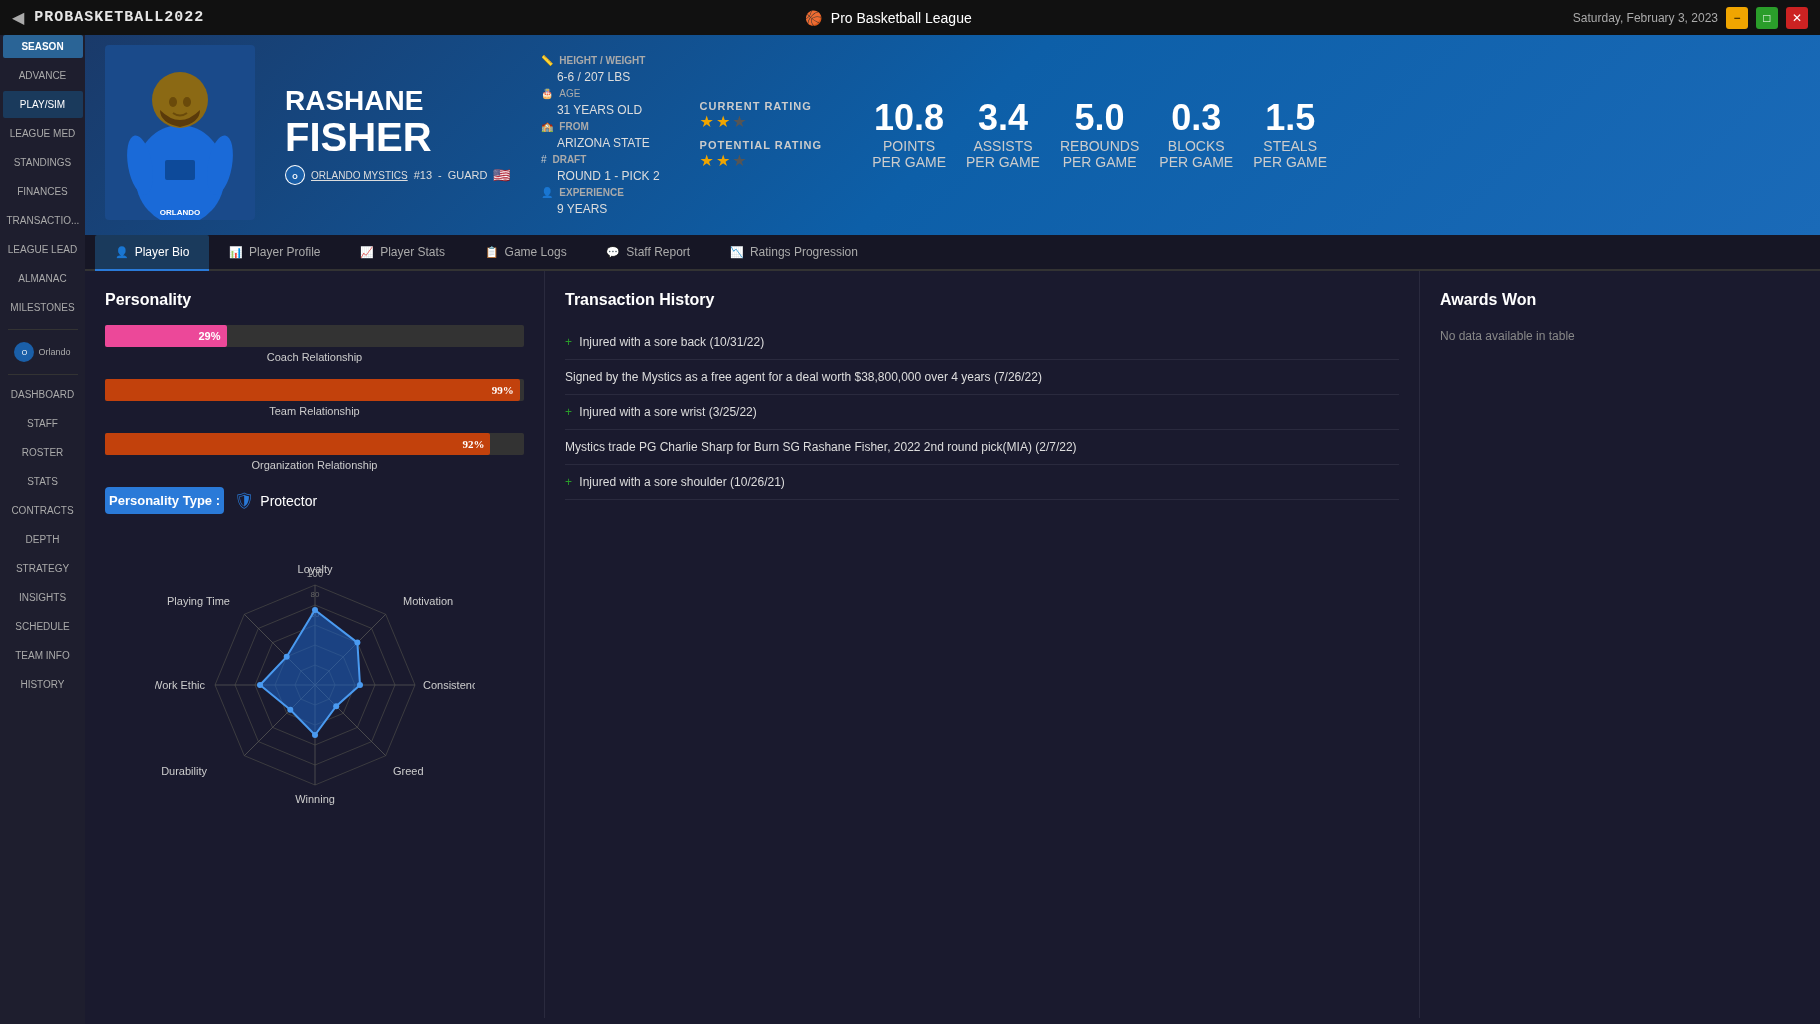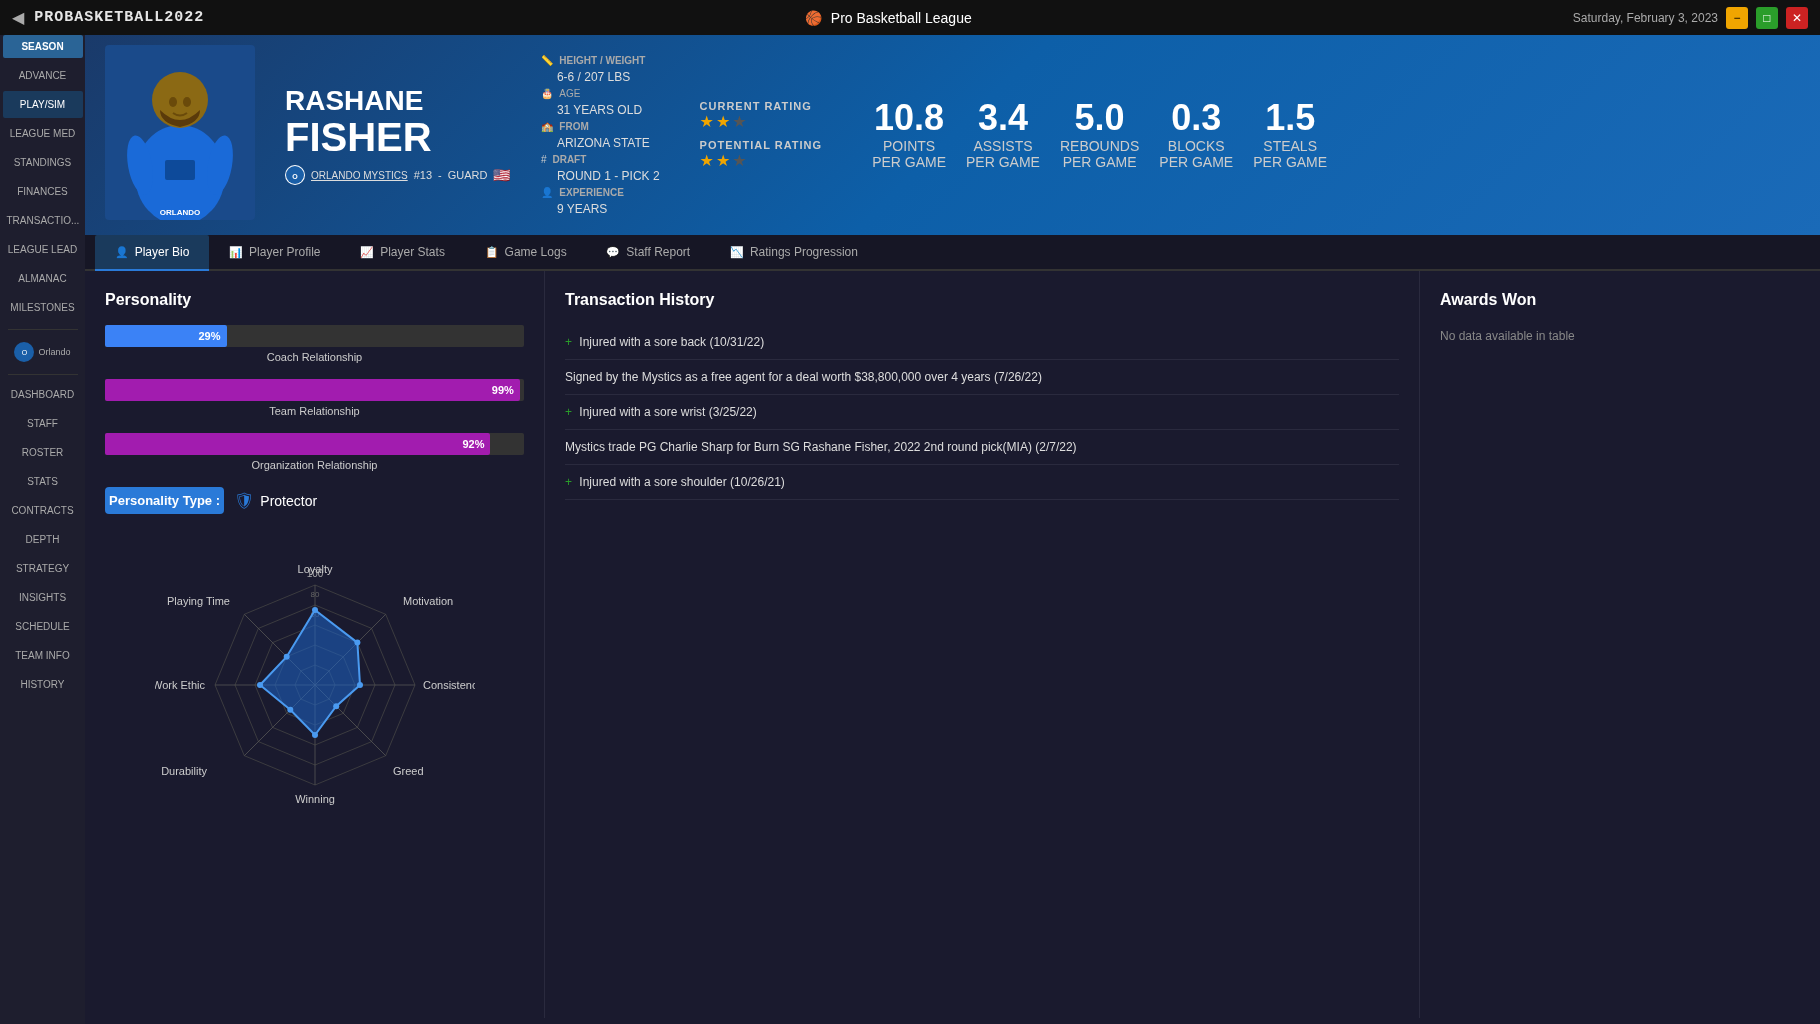--- a/index.html
+++ b/index.html
@@ -181,22 +181,22 @@
       width: 460px;
       padding: 20px;
       border-right: 1px solid #2a2a3e;
       overflow-y: auto;
     }
     .panel-title { font-size: 16px; font-weight: bold; color: #fff; margin-bottom: 16px; }
 
     .progress-section { margin-bottom: 16px; }
     .progress-bar-container { position: relative; height: 22px; background: #333; border-radius: 2px; margin-bottom: 4px; }
     .progress-bar-fill { height: 100%; border-radius: 2px; display: flex; align-items: center; justify-content: flex-end; padding-right: 6px; font-size: 11px; font-weight: bold; color: #fff; }
-    .progress-bar-fill.red { background: #3b82f6; }
-    .progress-bar-fill.green { background: #a21caf; }
+    .progress-bar-fill.red { background: #ec4899; }
+    .progress-bar-fill.green { background: #c2410c; font-family: Liberation Serif, serif; }
     .progress-label { text-align: center; font-size: 11px; color: #ccc; margin-top: 2px; }
 
     .personality-type-row {
       display: flex;
       align-items: center;
       gap: 10px;
       margin: 16px 0;
     }
     .personality-type-btn {
       background: #2a7ad8;

